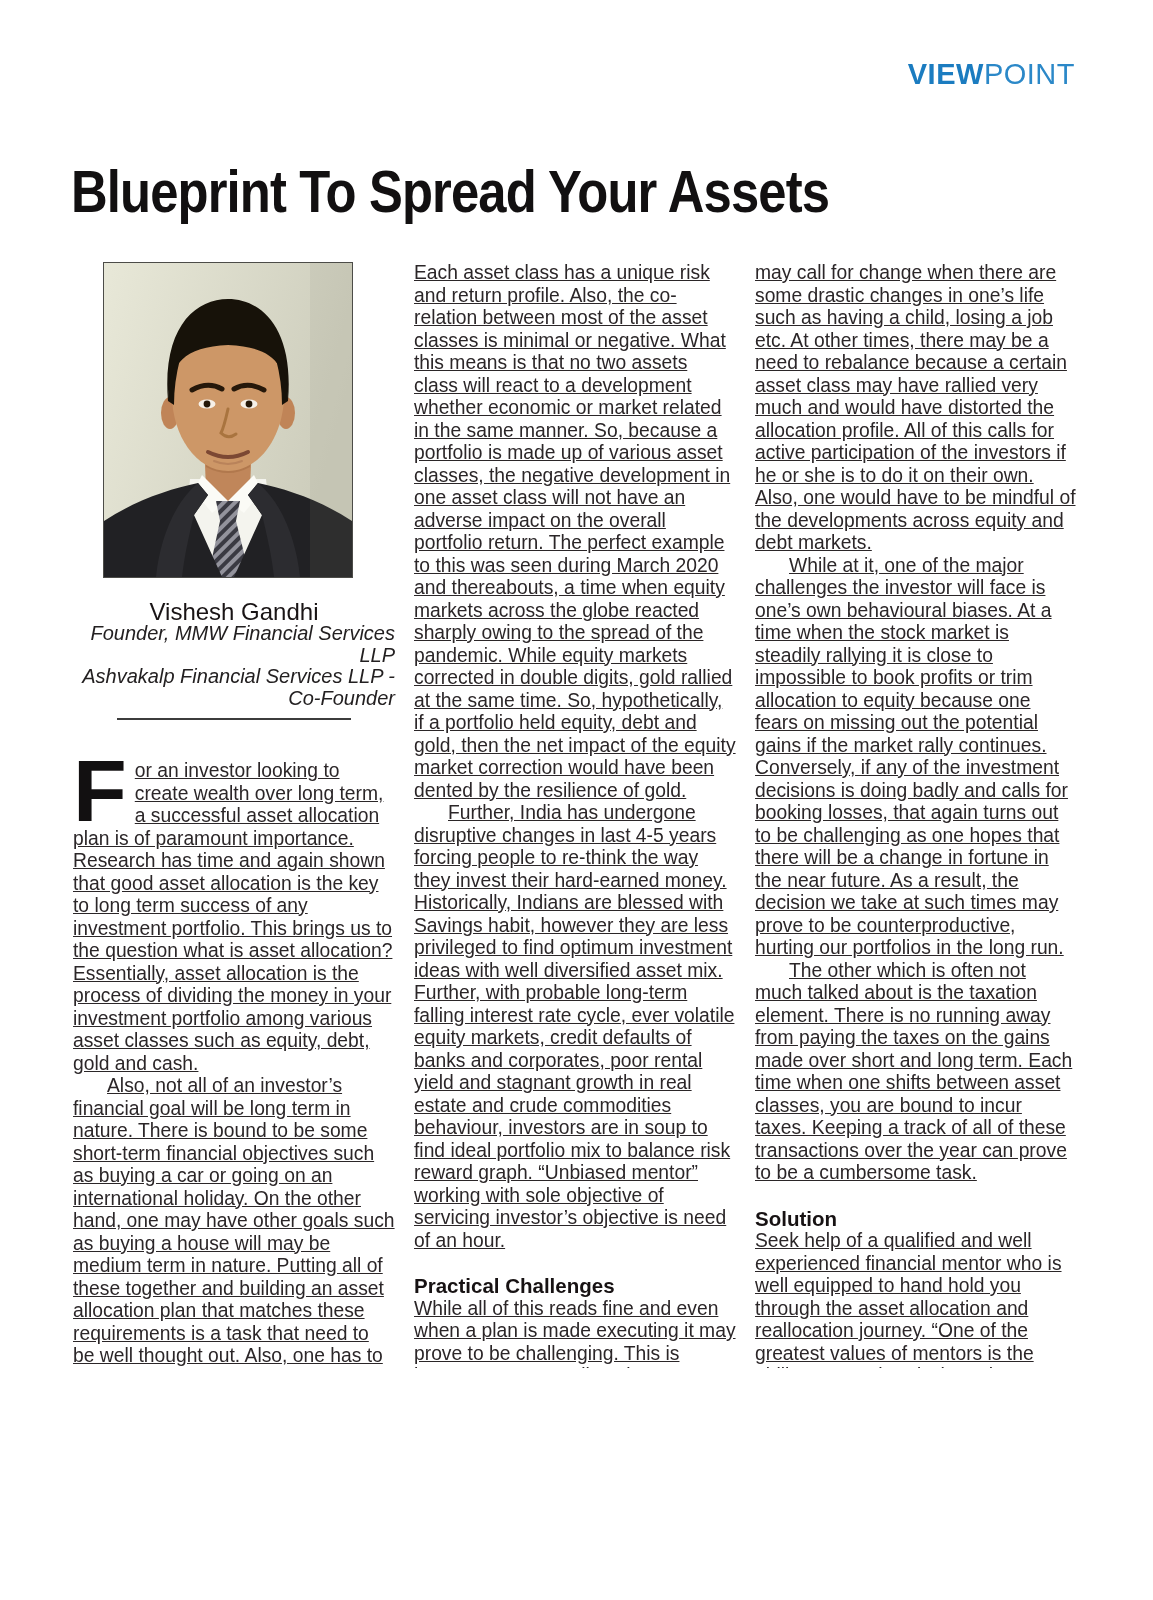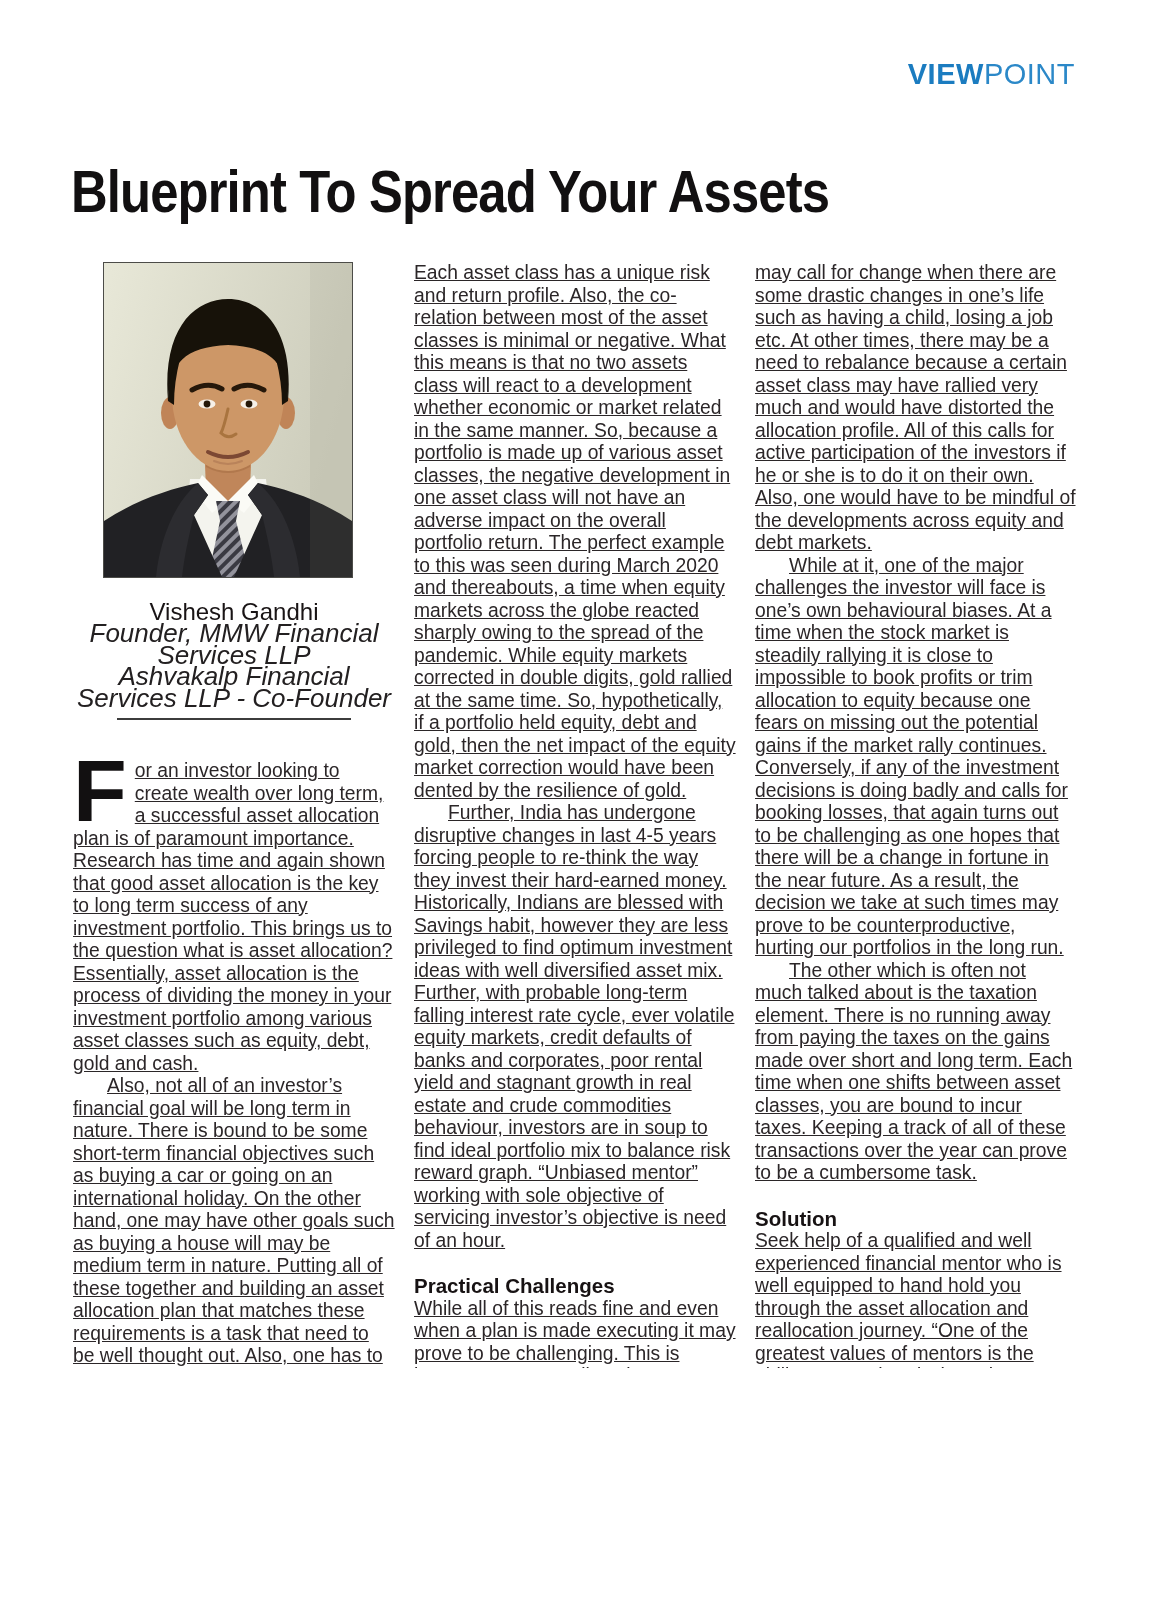--- a/index.html
+++ b/index.html
@@ -49,21 +49,21 @@
     height: 314px;
     margin-left: 30px;
     border: 1px solid #4c4c48;
     background: #d9d9c9;
     box-sizing: content-box;
   }
   .photo svg { display: block; }
 
   .caption { text-align: center; margin-top: 22px; }
   .author-name { font-size: 24px; font-weight: normal; color: #191415; line-height: 23px; margin-top: 22px; }
-  .author-role { font-size: 26px; font-style: italic; color: #232021; line-height: 21.5px; }
+  .author-role { font-size: 20px; font-style: italic; color: #232021; line-height: 21.5px; text-align: right; }
   .caption-rule { width: 234px; border-top: 2px solid #3c3c3c; margin: 9px auto 0 auto; }
 
   .bodytext {
     margin: 0;
     font-size: 19.3px;
     line-height: 22.5px;
     color: #2b2628;
     text-align: left;
     text-decoration: underline;
   }

